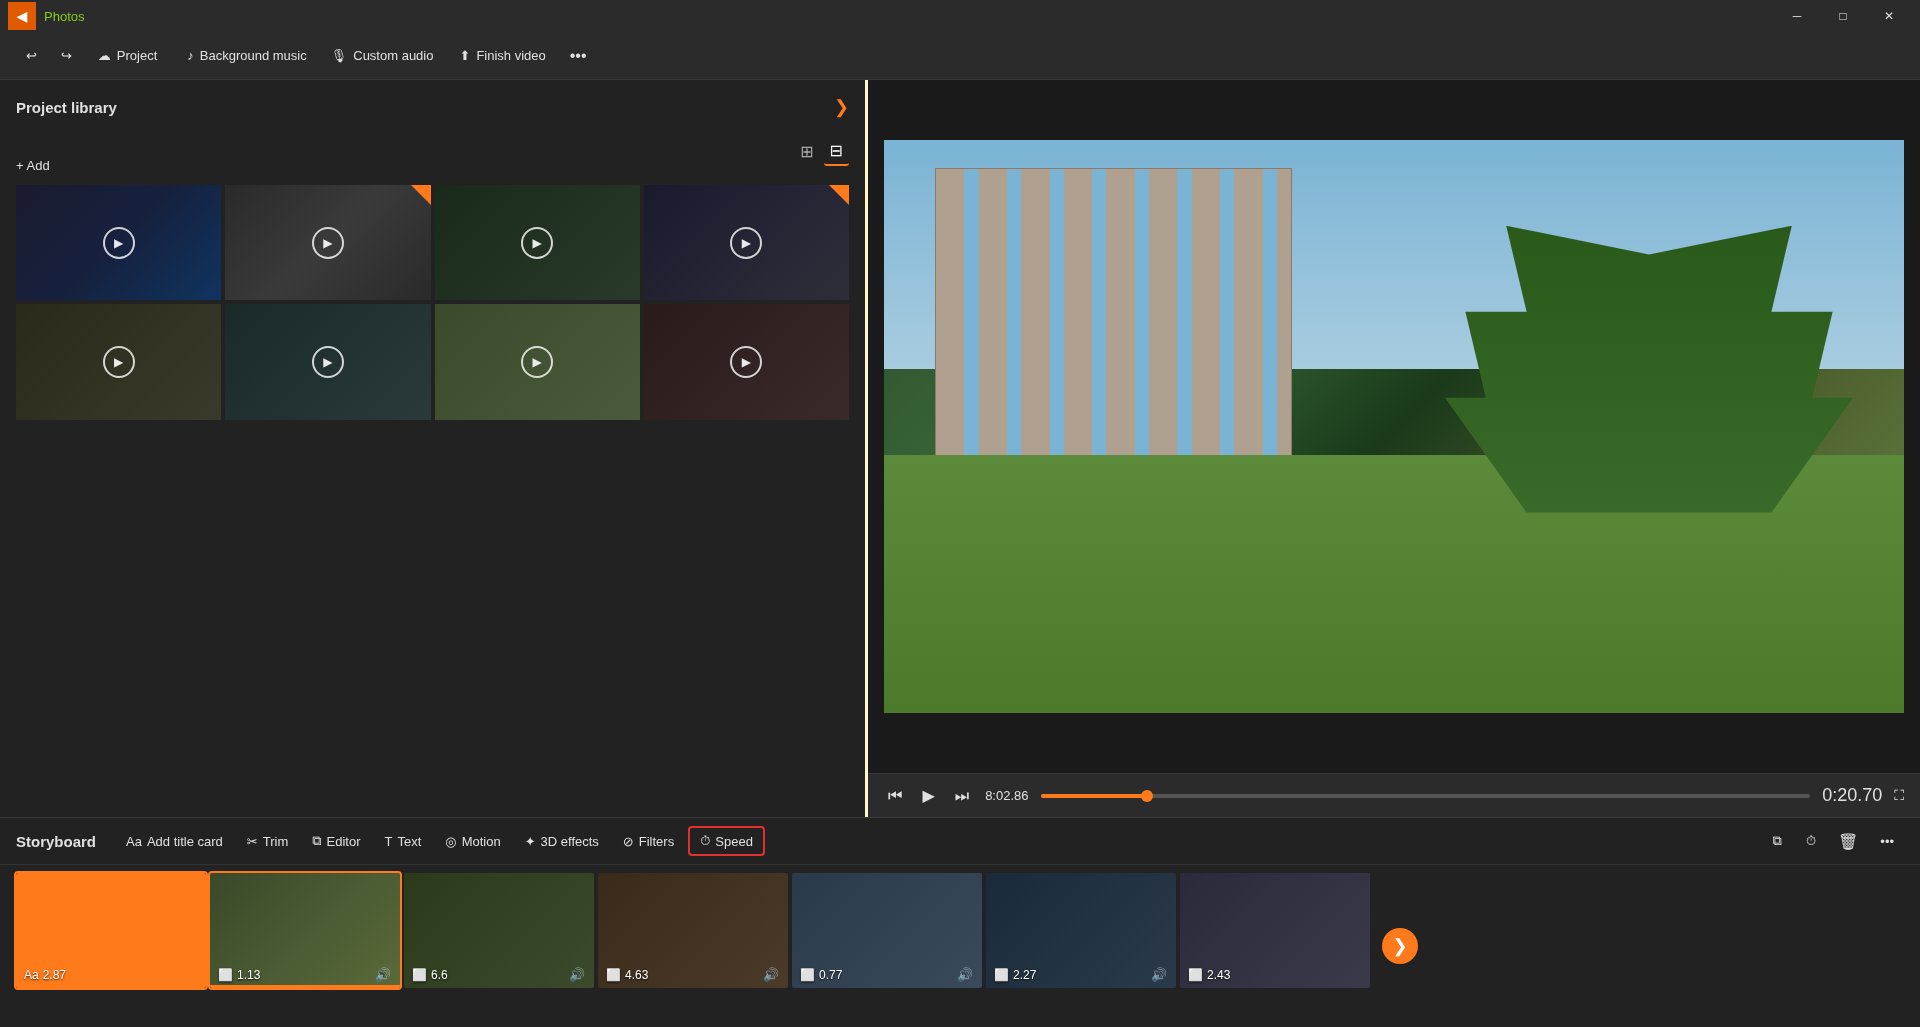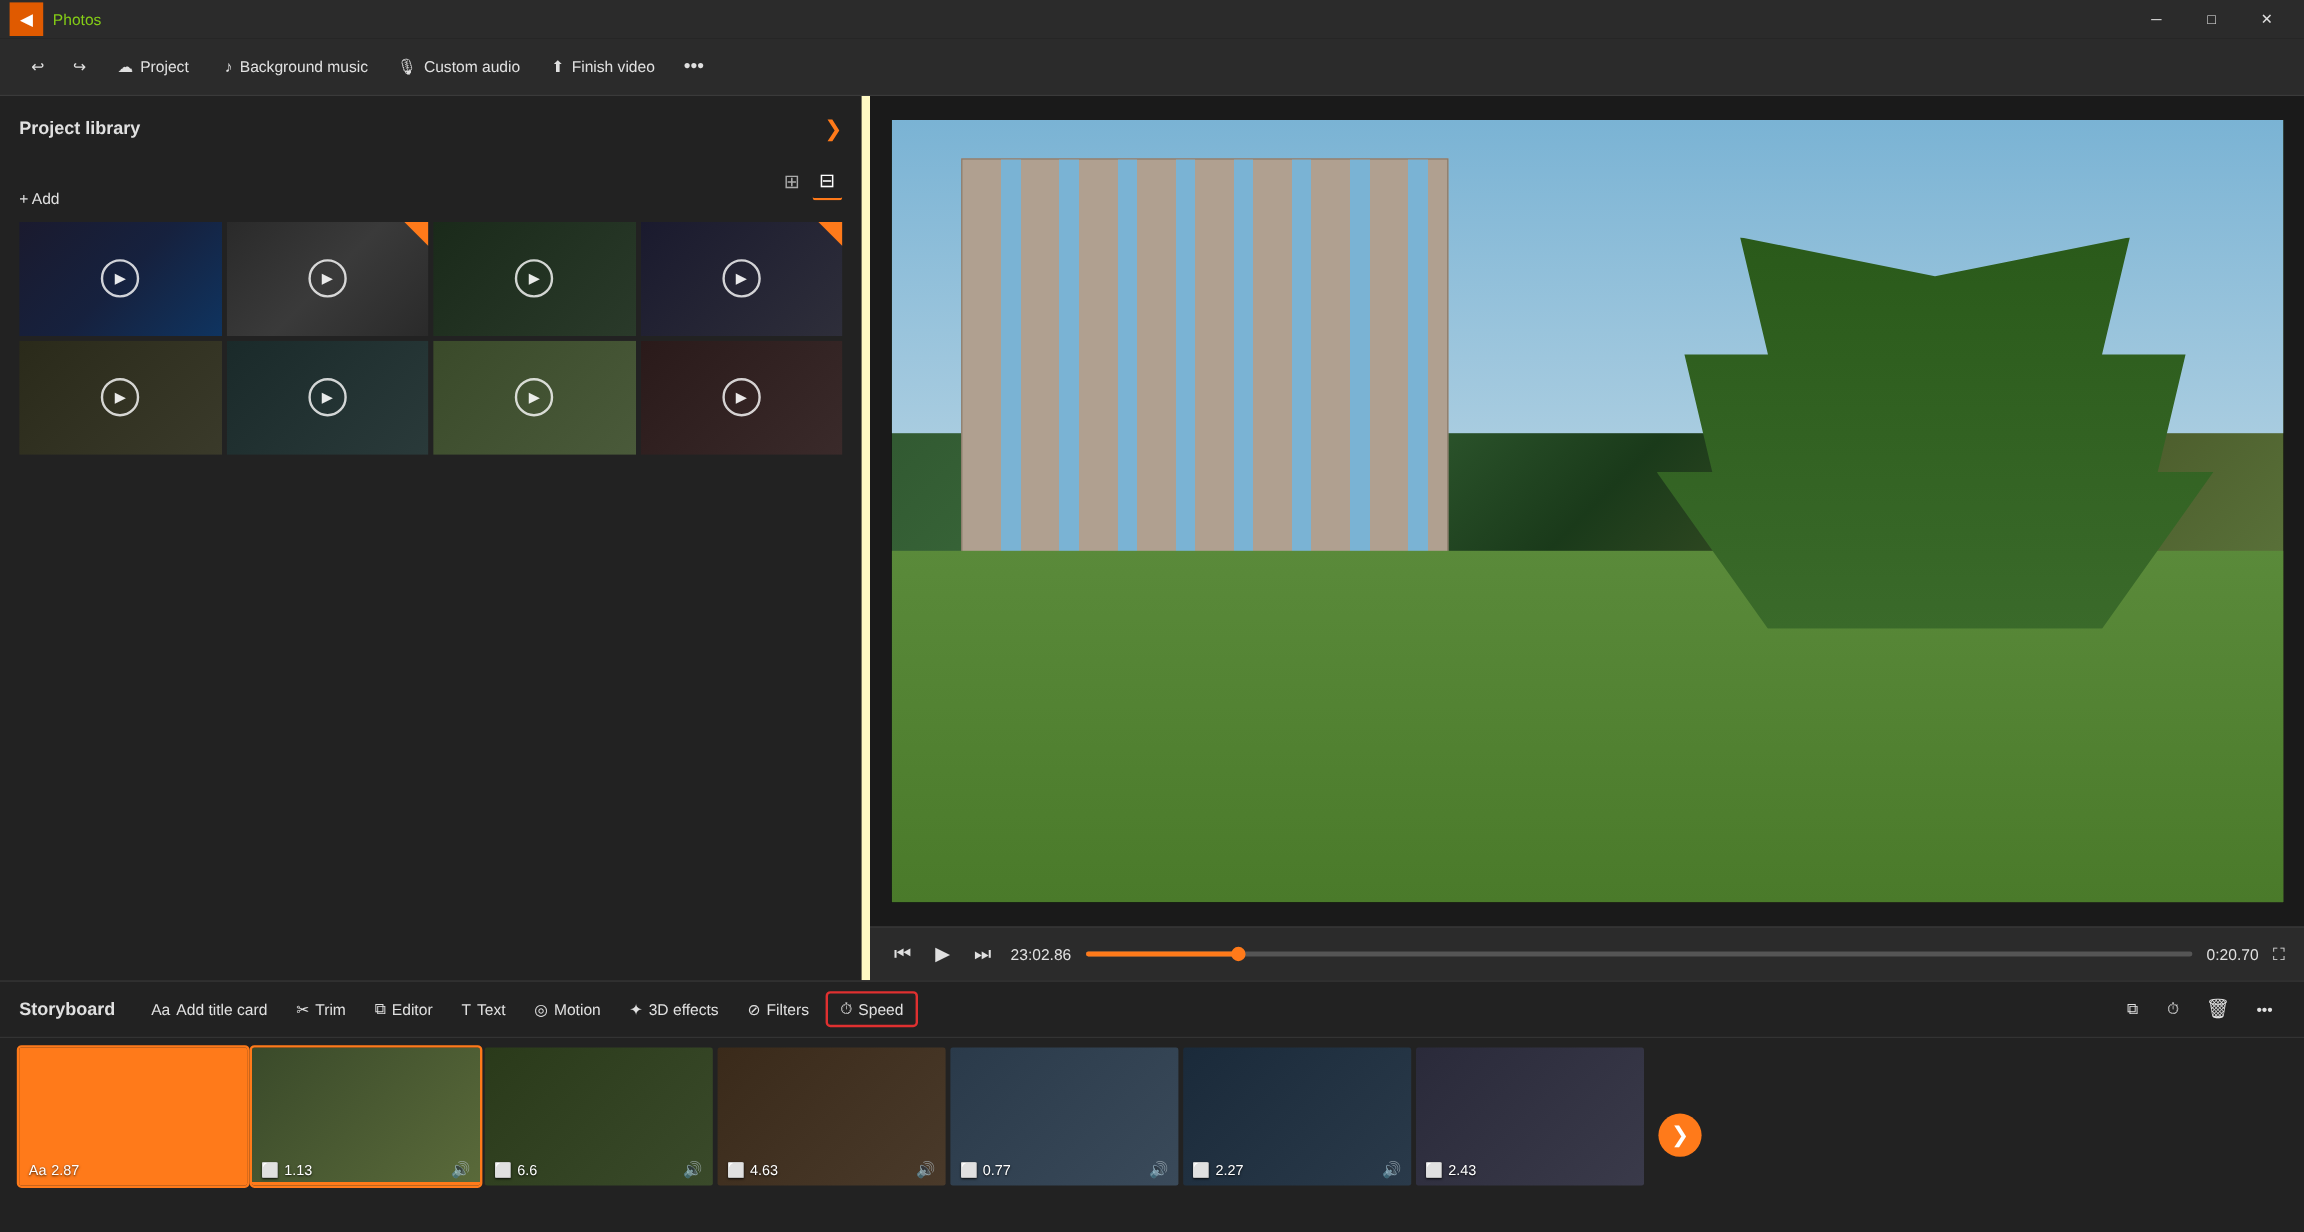--- a/index.html
+++ b/index.html
@@ -151,25 +151,25 @@
 
     
     #main {
       display: flex;
       flex: 1;
       overflow: hidden;
     }
 
     
     #left-panel {
-      width: 725px;
+      width: 868px;
       background: #222222;
       display: flex;
       flex-direction: column;
-      border-right: 7px solid #fef9c3;
+      border-right: 3px solid #fef9c3;
       flex-shrink: 0;
     }
 
     .library-header {
       display: flex;
       align-items: center;
       justify-content: space-between;
       padding: 16px 16px 8px 16px;
     }
     .library-title {
@@ -377,21 +377,21 @@
       position: absolute;
       top: 50%;
       left: 13.8%;
       transform: translate(-50%, -50%);
       width: 12px;
       height: 12px;
       background: #ff7a1a;
       border-radius: 50%;
     }
     .time-total {
-      font-size: 13px;
+      font-size: 18px;
       color: #e0e0e0;
       white-space: nowrap;
     }
     .fullscreen-btn {
       background: transparent;
       border: none;
       color: #e0e0e0;
       cursor: pointer;
       font-size: 14px;
     }
@@ -667,21 +667,21 @@
     <div class="video-controls">
       <button class="ctrl-btn">
         <span>⏮</span>
       </button>
       <button class="ctrl-btn">
         <span>▶</span>
       </button>
       <button class="ctrl-btn">
         <span>⏭</span>
       </button>
-      <span class="time-current">23:02.86</span>
+      <span class="time-current">8:02.86</span>
       <div class="progress-bar">
         <div class="progress-fill"></div>
         <div class="progress-thumb"></div>
       </div>
       <span class="time-total">0:20.70</span>
       <button class="fullscreen-btn">
         <span>⛶</span>
       </button>
     </div>
   </div>

